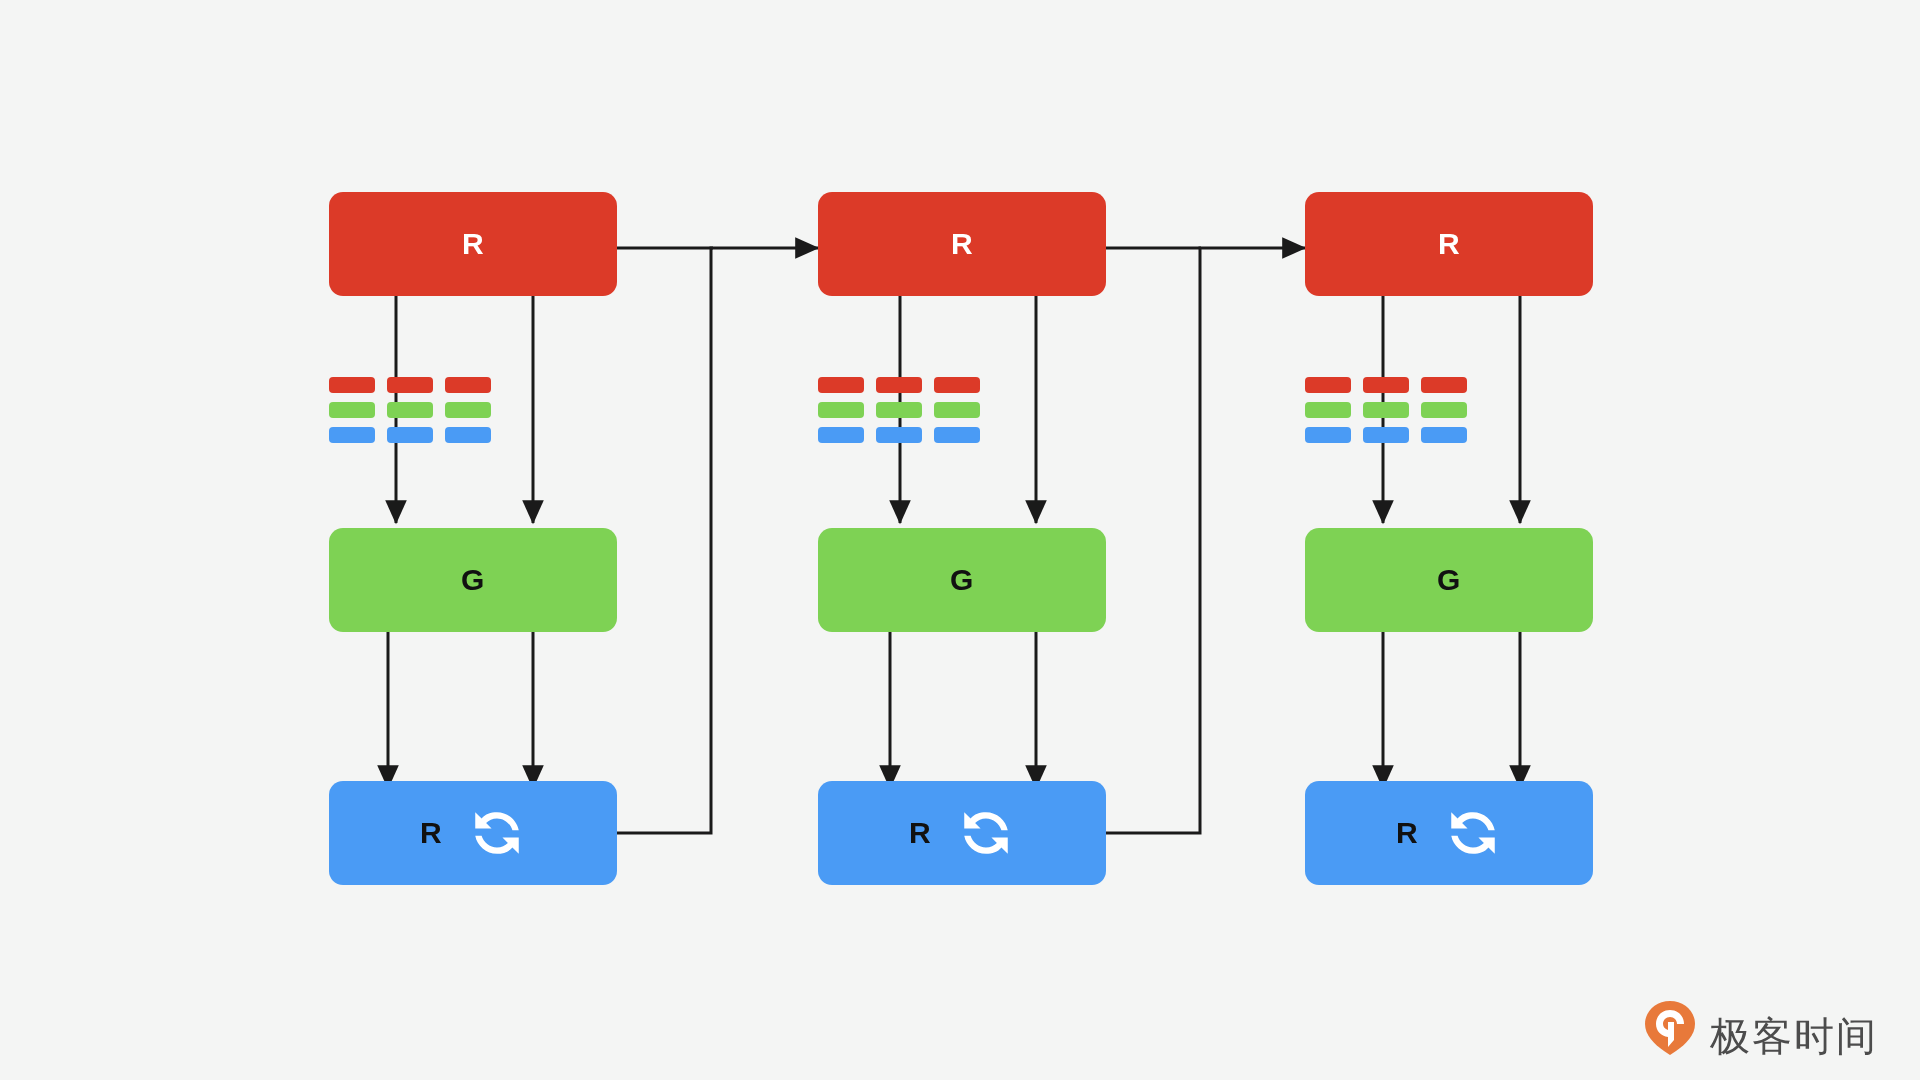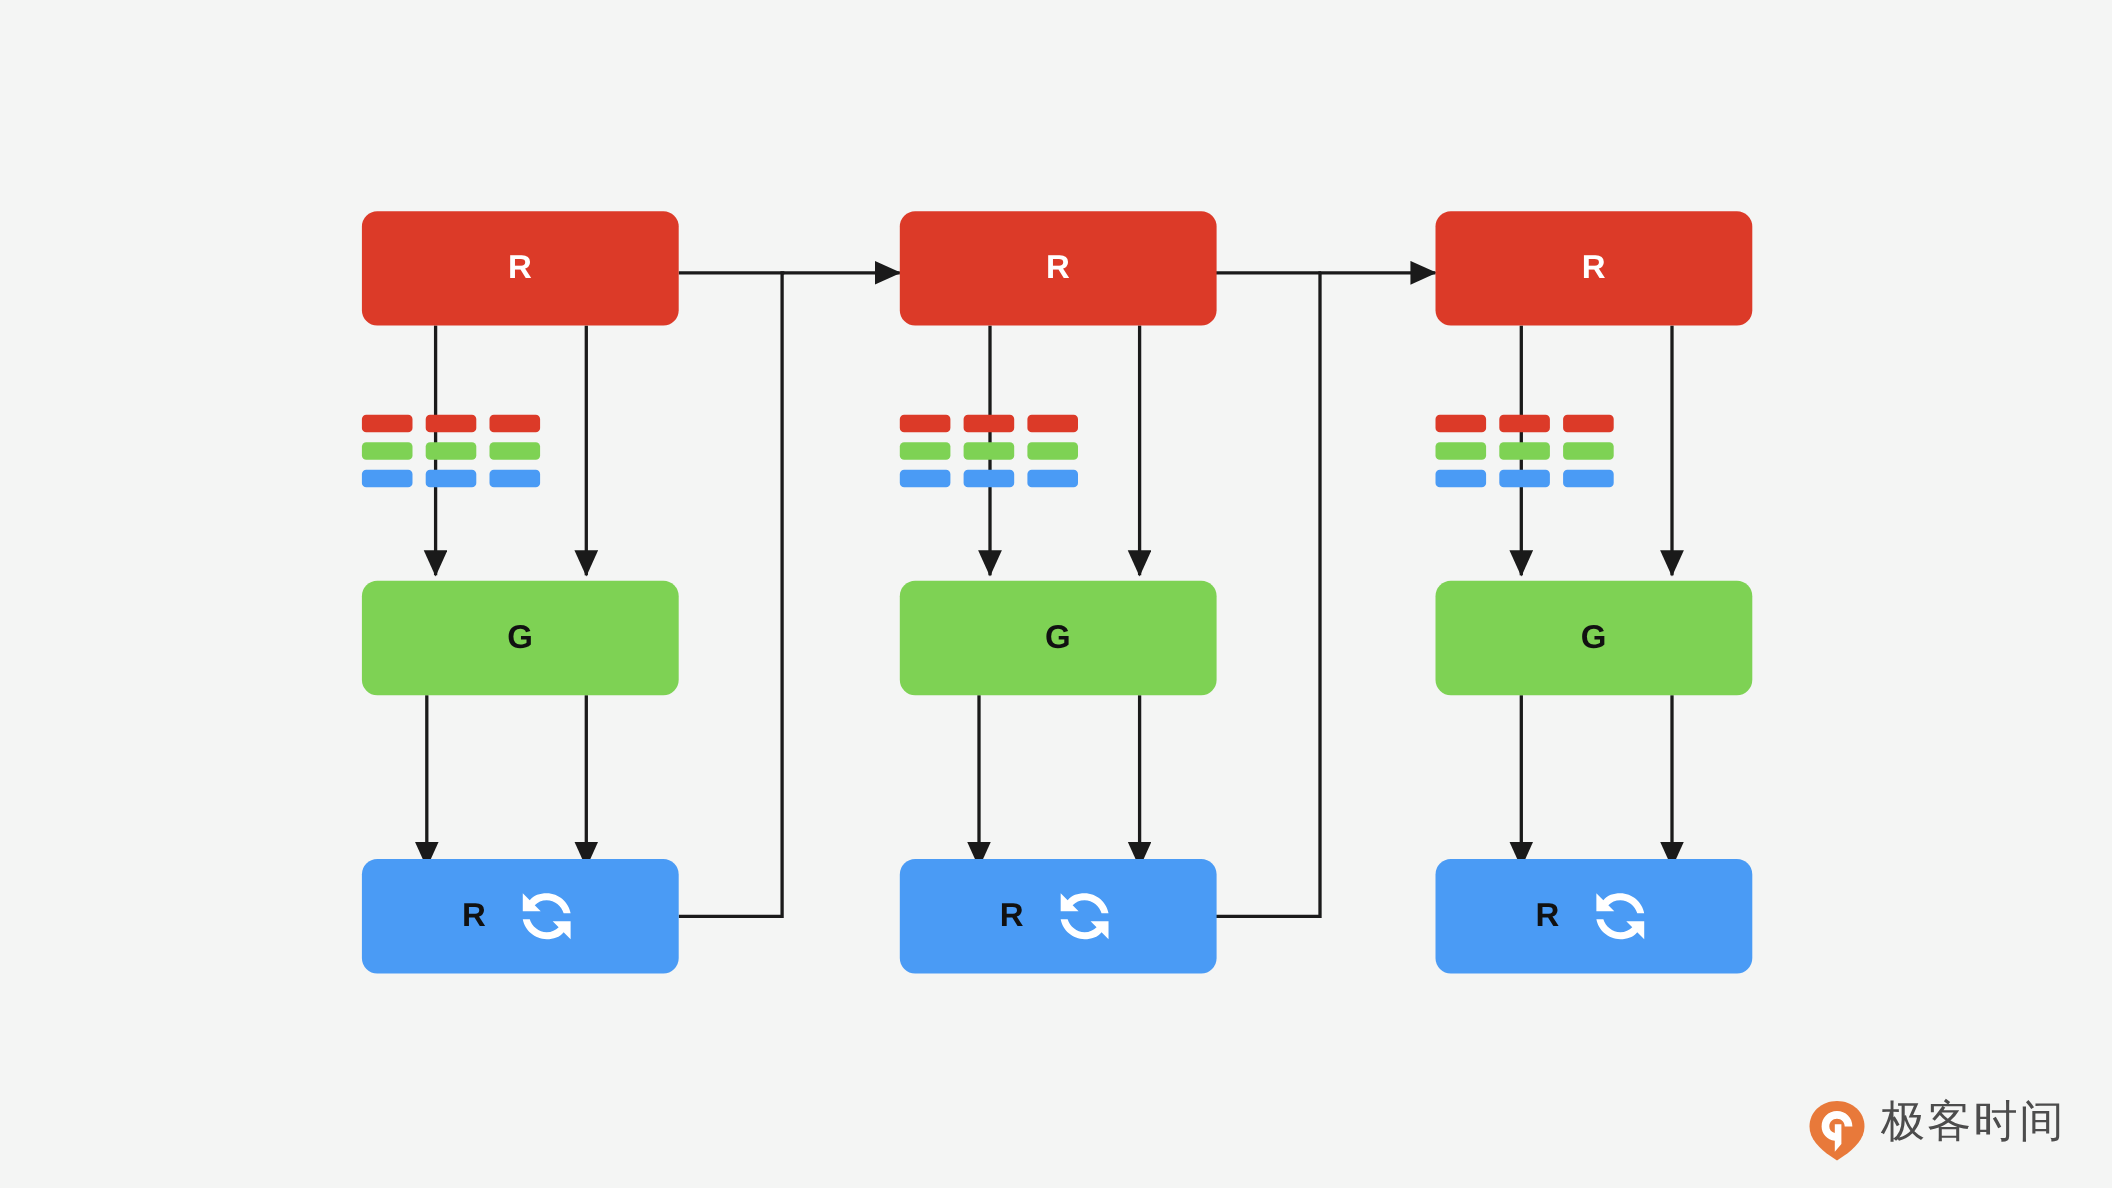--- a/index.html
+++ b/index.html
@@ -68,21 +68,21 @@
   }
   .bar-red { background: #dc3a28; }
   .bar-green { background: #7ed254; }
   .bar-blue { background: #4a9bf5; }
 
   .watermark {
     position: absolute;
     right: 42px;
     bottom: 24px;
     display: flex;
-    align-items: flex-start;
+    align-items: flex-end;
     gap: 14px;
   }
   .watermark-text {
     font-size: 40px;
     color: #4c4c4c;
     font-family: "DejaVu Sans", sans-serif;
     letter-spacing: 2px;
     line-height: 1;
   }
   .watermark-logo {

